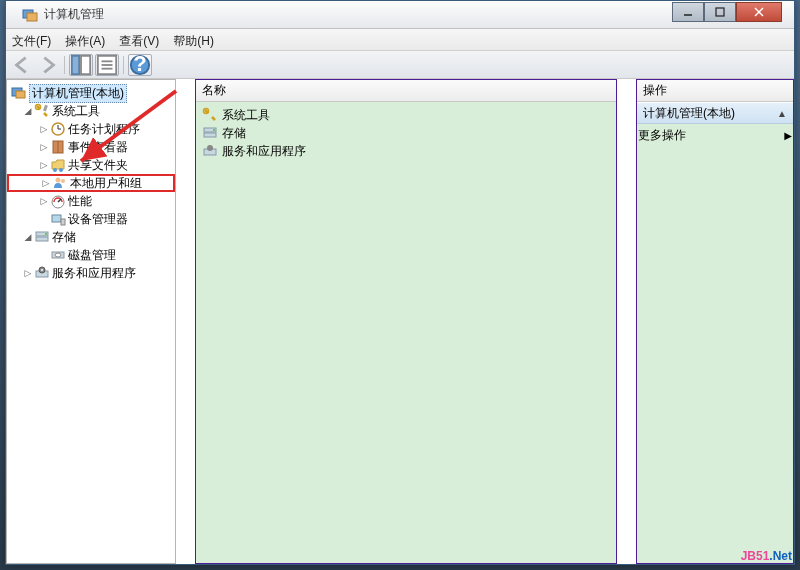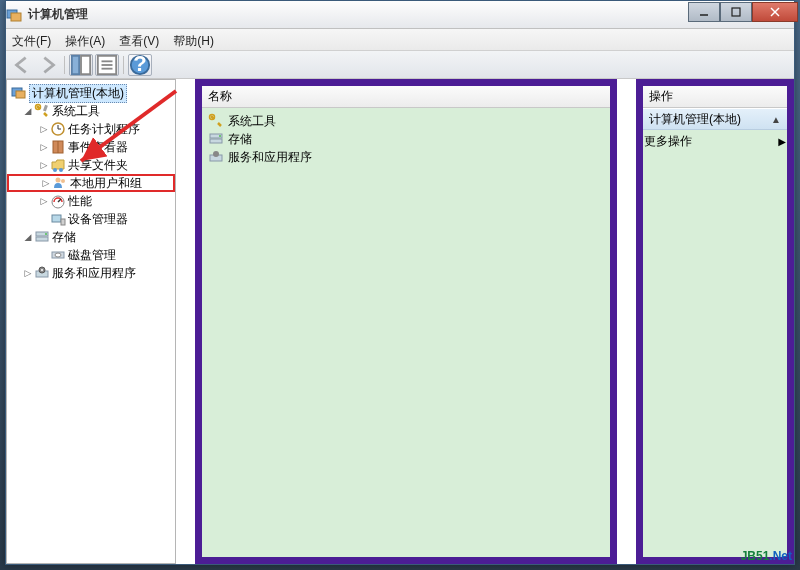--- a/index.html
+++ b/index.html
@@ -1,38 +1,38 @@
 <!DOCTYPE html>
 <html><head>
 <meta charset="utf-8">
 <style>
 * { box-sizing: border-box; margin: 0; padding: 0; font-family: "Microsoft YaHei", Tahoma, sans-serif; font-size: 12px; }
 body { width: 800px; height: 570px; overflow: hidden; background: linear-gradient(#4a6a8a, #2a3a4a); }
 
 .window { position: absolute; top: 0; left: 5px; width: 790px; height: 565px; background: #fff; border: 1px solid #3a5a7a; box-shadow: 0 0 8px rgba(0,0,0,0.4); }
 
-.titlebar { height: 28px; background: linear-gradient(#fdfdfd, #e6e8ec); display: flex; align-items: center; padding: 0 0; border-bottom: 1px solid #c0c0c0; font-weight: bold; }
+.titlebar { height: 28px; background: linear-gradient(#fdfdfd, #e6e8ec); display: flex; align-items: center; padding: 0 16px; border-bottom: 1px solid #c0c0c0; }
 .titlebar .app-icon { width: 16px; height: 16px; margin-right: 6px; }
 .titlebar .title { flex: 1; color: #333; }
 .winbtns { display: flex; gap: 0; margin-right: -4px; margin-top: -6px; }
 .winbtn { width: 32px; height: 20px; display: flex; align-items: center; justify-content: center; border: 1px solid #5a6a7a; background: linear-gradient(#d0d7e0,#b0bac6); }
 .winbtn.close { width: 46px; background: linear-gradient(#e07a6a,#c04a3a); border-color: #8a3a2a; }
 .winbtn svg { width: 10px; height: 10px; }
 
 .menubar { height: 22px; background: linear-gradient(#f6f6f6,#eaeaea); display: flex; align-items: flex-end; padding: 0 6px; border-bottom: 1px solid #d0d0d0; gap: 14px; }
 .menubar span { color: #222; cursor: default; }
 
 .toolbar { height: 28px; background: linear-gradient(#f2f4f6,#e2e5ea); display: flex; align-items: center; padding: 0 4px; border-bottom: 1px solid #c8c8c8; gap: 2px; }
 .tbtn { width: 24px; height: 22px; display: flex; align-items: center; justify-content: center; border: 1px solid transparent; }
 .tbtn.enabled { border: 1px solid #a8b0bc; background: linear-gradient(#f8f8fa,#e6e8ee); border-radius: 2px; }
 .tbtn.disabled svg { opacity: 0.35; }
 .tsep { width: 1px; height: 18px; background: #c0c0c0; margin: 0 2px; }
 
 .content { display: flex; height: calc(100% - 78px); gap: 18px; }
-.pane-border { border: 7px solid #4c1d95; background: #d8eed8; }
+.pane-border { border: 1px solid #4c1d95; background: #d8eed8; }
 
 .tree-pane { width: 170px; margin: 0 1px 0 0; background: #fff; border: 1px solid #b5b5b5; overflow: hidden; }
 .tree { padding: 4px 0; }
 .tree-item { display: flex; align-items: center; height: 18px; padding-left: 4px; white-space: nowrap; cursor: default; }
 .tree-item .twisty { width: 10px; height: 10px; margin-right: 1px; display: inline-flex; align-items: center; justify-content: center; font-size: 9px; color: #666; }
 .tree-item .ticon { width: 16px; height: 16px; margin-right: 2px; display: inline-flex; align-items: center; justify-content: center; }
 .tree-item .label { color: #000; }
 .tree-item.root .label { background: #cde8ff; border: 1px dotted #6a8ab0; padding: 0 2px; }
 .lvl1 { padding-left: 16px; }
 .lvl2 { padding-left: 32px; }
@@ -47,21 +47,21 @@
 .action-pane { width: 158px; display: flex; flex-direction: column; }
 .action-body { flex: 1; background: #d8eed8; }
 .action-group-hd { background: linear-gradient(#e4f0fa,#cfe2f2); height: 22px; display: flex; align-items: center; padding: 0 6px; justify-content: space-between; border-top: 1px solid #fff; border-bottom: 1px solid #b8cde0; }
 .action-group-hd .arrow { font-size: 10px; color: #444; }
 .action-item { display: flex; align-items: center; height: 22px; padding: 0 1px; justify-content: space-between; cursor: default; }
 .action-item .arrow { font-size: 10px; color: #000; }
 
 .arrow-annotation { position: absolute; pointer-events: none; }
 
 .watermark { position: absolute; bottom: 6px; right: 8px; font-size: 16px; font-weight: bold; font-family: Arial, sans-serif; }
-.watermark .a { color: #15803d; margin-left: 36px; }
+.watermark .a { color: #ec4899; margin-left: 36px; }
 .watermark .b { color: #1060c0; }
 </style>
 </head>
 <body>
 
 <div class="window">
 
   <div class="titlebar">
     <span class="app-icon">
       <svg viewBox="0 0 16 16">

